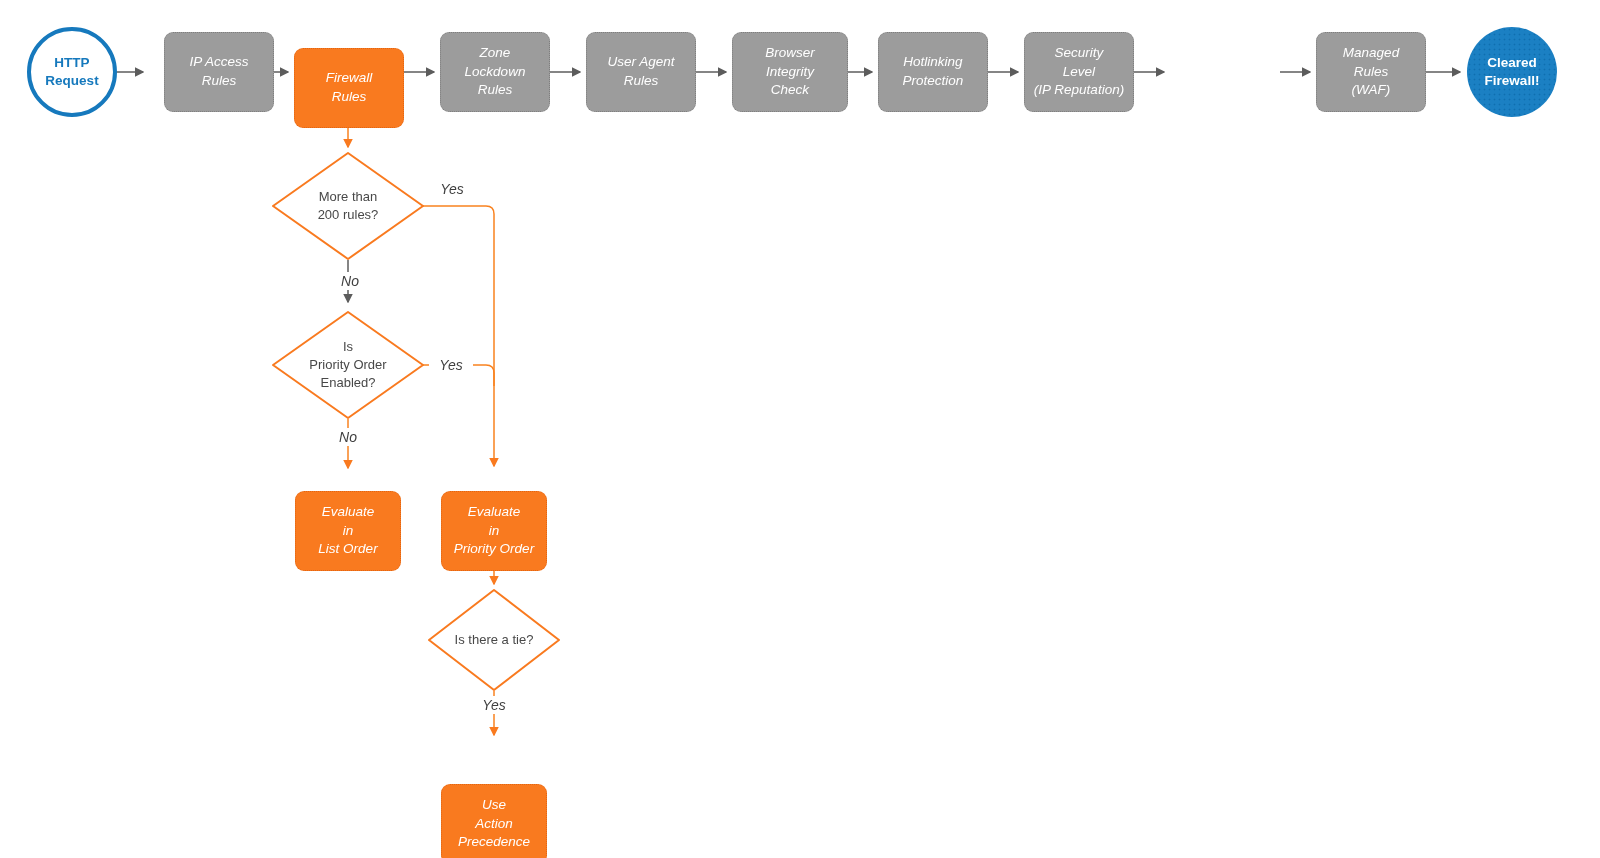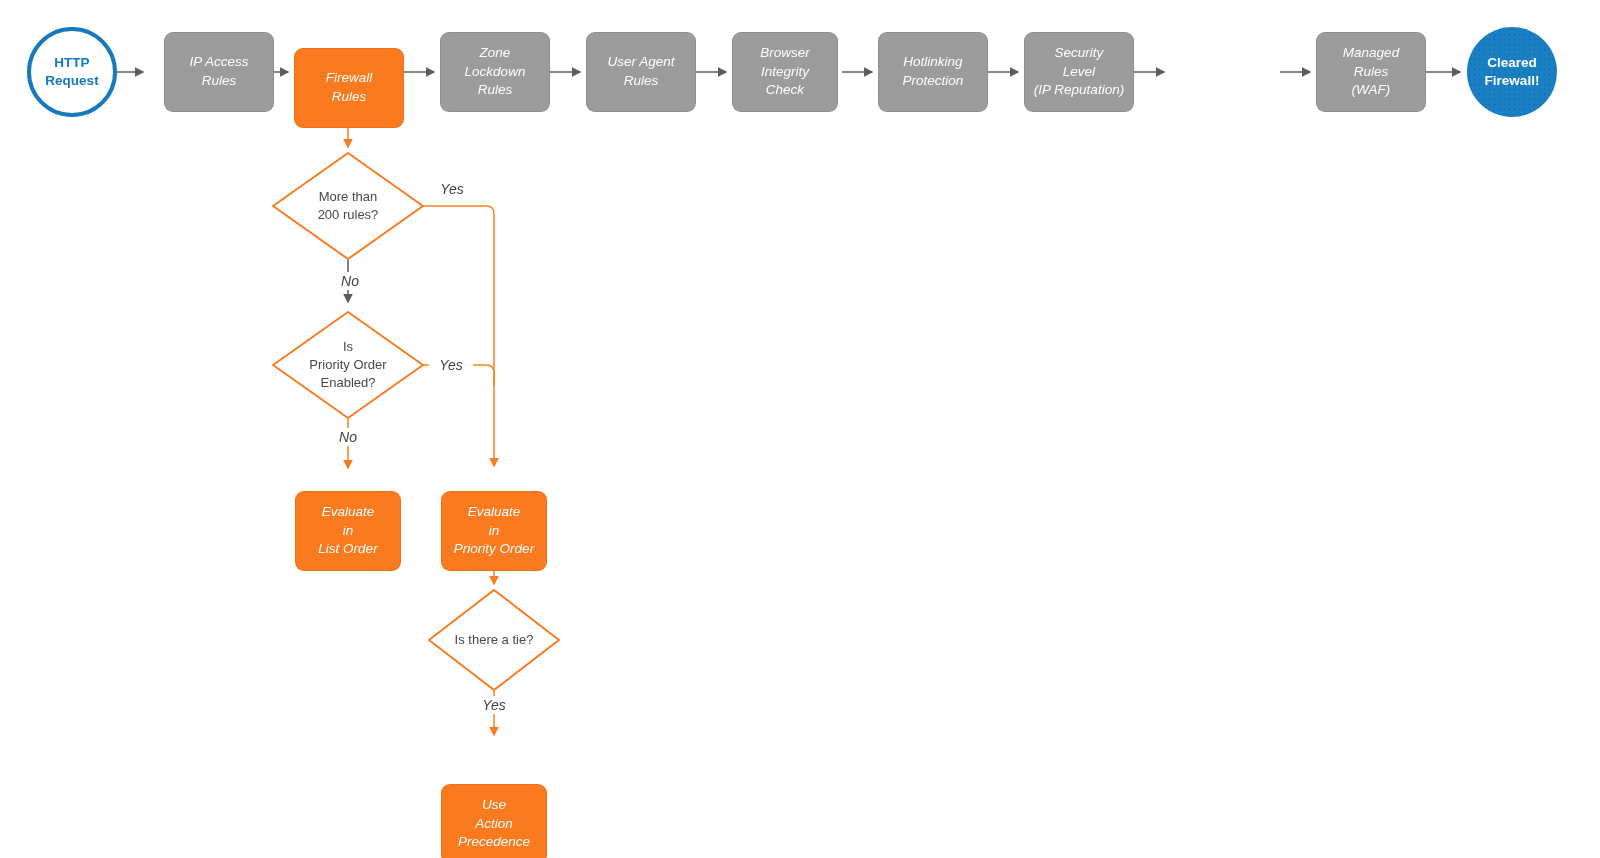--- a/index.html
+++ b/index.html
@@ -118,21 +118,21 @@
 
   <div class="node box gray" style="left:164px; top:32px; width:110px; height:80px;">IP Access
 Rules</div>
   <div class="node box orange" style="left:294px; top:32px; width:110px; height:80px;">Firewall
 Rules</div>
   <div class="node box gray" style="left:440px; top:32px; width:110px; height:80px;">Zone
 Lockdown
 Rules</div>
   <div class="node box gray" style="left:586px; top:32px; width:110px; height:80px;">User Agent
 Rules</div>
-  <div class="node box gray" style="left:732px; top:32px; width:106px; height:80px;">Browser
+  <div class="node box gray" style="left:732px; top:32px; width:116px; height:80px;">Browser
 Integrity
 Check</div>
   <div class="node box gray" style="left:1024px; top:32px; width:110px; height:80px;">Security
 Level
 (IP Reputation)</div>
   <div class="node box gray" style="left:878px; top:32px; width:110px; height:80px;">Hotlinking
 Protection</div>
   <div class="node box gray" style="left:1316px; top:32px; width:110px; height:80px;">Managed
 Rules
 (WAF)</div>

